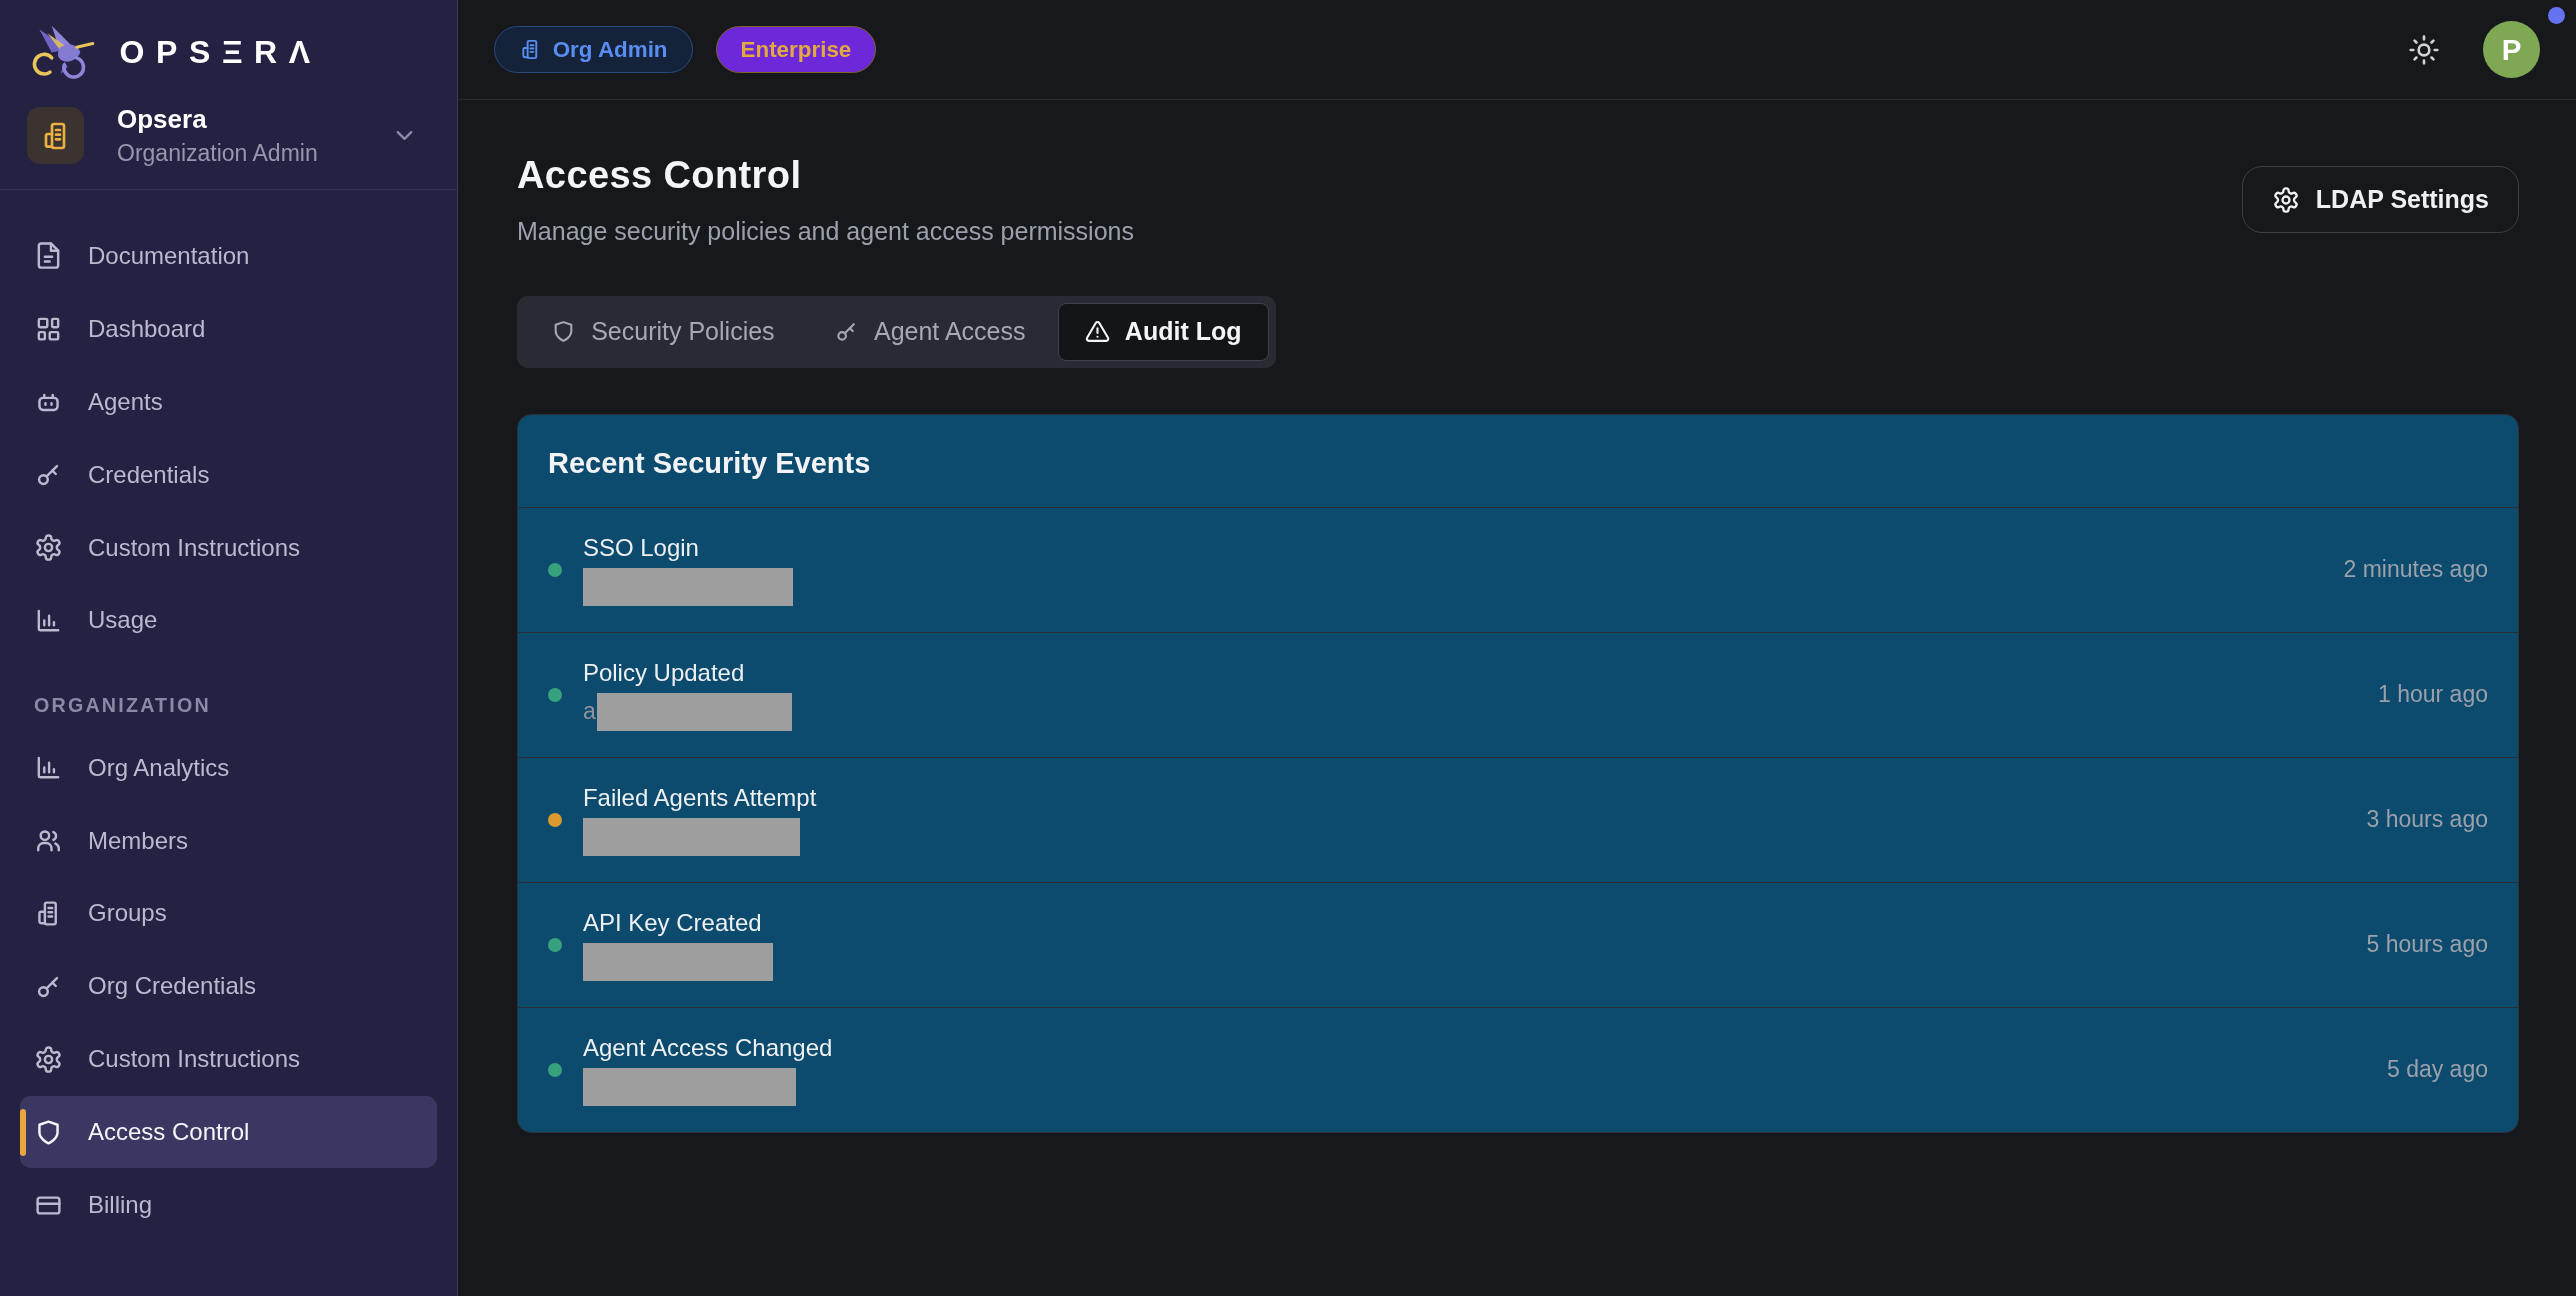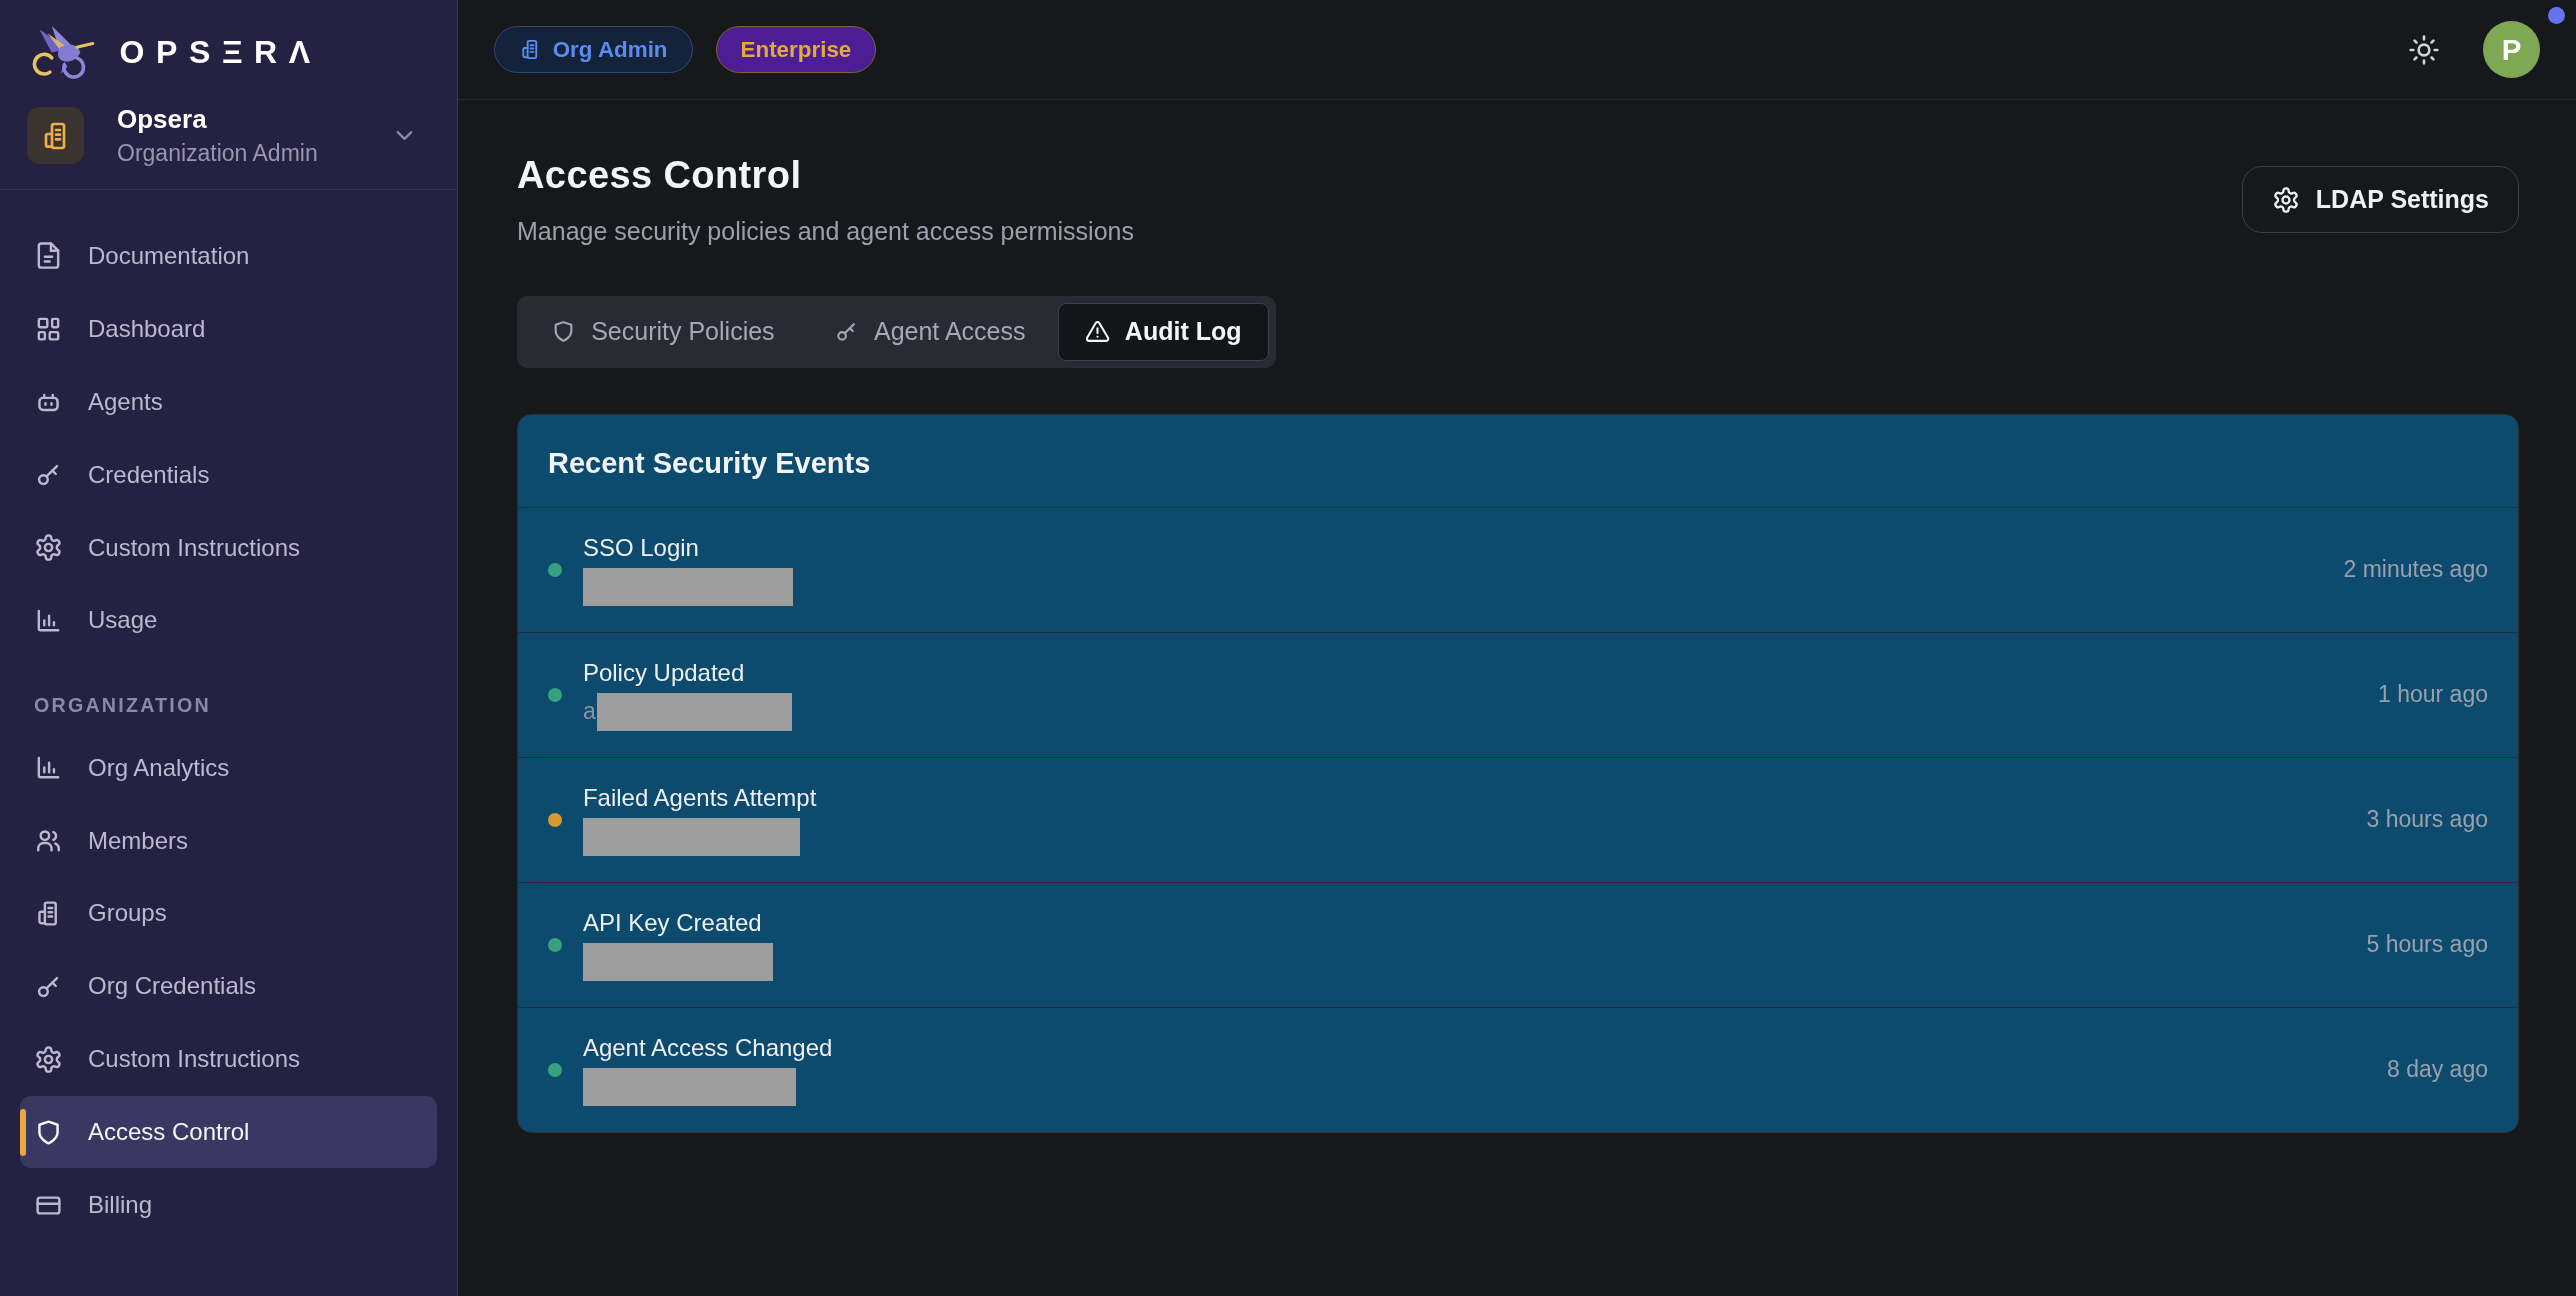--- a/index.html
+++ b/index.html
@@ -58,21 +58,21 @@
   .topbar {
     height:100px; border-bottom:0.9px solid #262a32; flex-shrink:0;
     display:flex; align-items:center; padding:0 36px; gap:23px;
   }
   .badge {
     display:inline-flex; align-items:center; gap:10.7px;
     padding:9.8px 24px; border-radius:894px; font-size:22.4px; font-weight:700;
     border:1.8px solid; cursor:default;
   }
   .badge-blue { color:#5a8df2; border-color:#2b4a80; background:#14223a; }
-  .badge-gold { color:#e2a93e; border-color:#7d6527; background:#4c1d95;align-items:center; }
+  .badge-gold { color:#e2a93e; border-color:#7d6527; background:#6d28d9;align-items:center; }
   .topbar-right { margin-left:auto; display:flex; align-items:center; gap:39px; }
   .icon-btn { background:none; border:none; color:#cfd2d8; cursor:pointer; padding:3.6px; }
   .avatar {
     width:57px; height:57px; border-radius:50%; background:#7fa854;
     display:flex; align-items:center; justify-content:center;
     color:#ffffff; font-size:29.5px; font-weight:600; cursor:pointer;
   }
   .corner-dot { position:absolute; top:7.2px; right:10.7px; width:17px; height:17px; border-radius:50%; background:#6673f0; }
 
   .content { padding:54px 57px 0 59px; overflow:hidden; }
@@ -392,21 +392,21 @@
       </div>
 
       <div class="event-row">
         <span class="status-dot dot-success"></span>
         <div class="event-main">
           <div class="event-title">Agent Access Changed</div>
           <div class="event-sub">
               <span class="redacted-bar" style="width:213px"></span>
             </div>
         </div>
-        <span class="event-time">8 day ago</span>
+        <span class="event-time">5 day ago</span>
       </div>
     </section>
 
   </main>
 </div>
 
 <span class="corner-dot"></span>
 
 
 </body></html>

